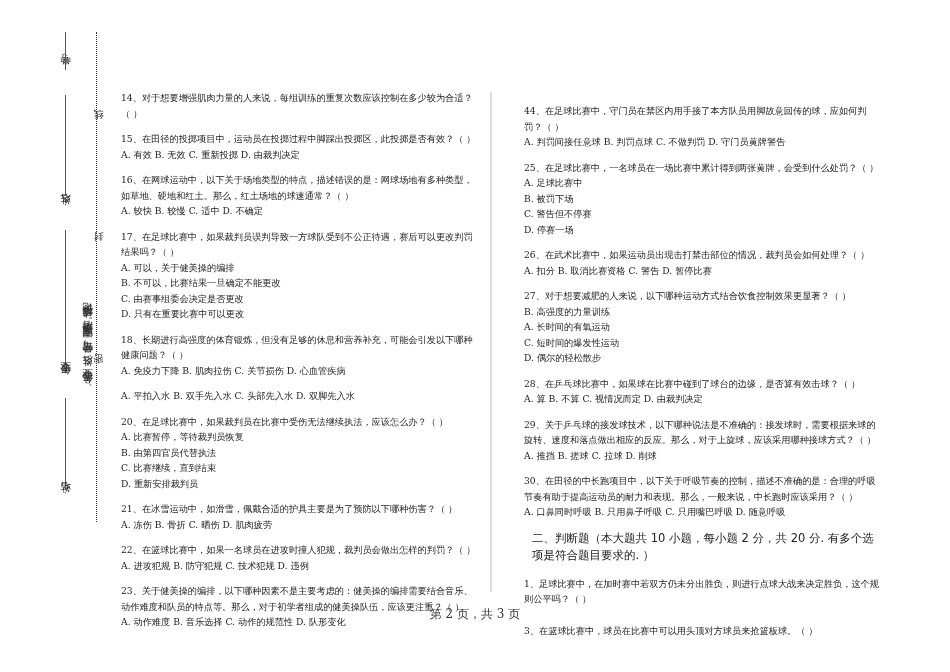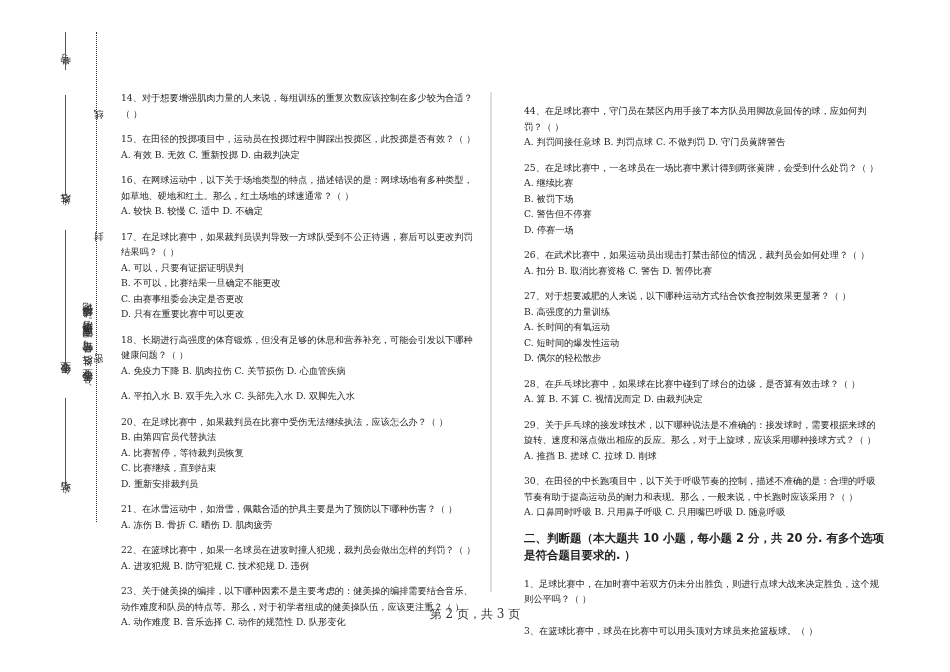--- a/index.html
+++ b/index.html
@@ -11,21 +11,21 @@
   .vline { position:absolute; width:1px; background:#555; }
   .dotline { position:absolute; width:0; border-left:1.5px dotted #333; }
   .seal { position:absolute; font-size:10px; background:#fff; writing-mode:vertical-rl;
     transform:rotate(180deg); color:#333; }
   .col { position:absolute; top:90px; font-size:9.2px; line-height:15.5px; }
   .col.left { left:121px; width:360px; }
   .col.right { left:524px; width:360px; }
   .divider { position:absolute; left:490px; top:92px; width:2px; height:500px; background:#ddd; }
   .q { margin-bottom:10px; }
   .q p { margin:0; }
-  .sec { font-weight:bold; font-size:11.5px; line-height:17px; margin:4px 0 2px 0; font-family:"DejaVu Sans","Liberation Sans",sans-serif; }
+  .sec { font-weight:normal; font-size:11.5px; line-height:17px; margin:4px 0 2px 8px; font-family:"DejaVu Sans","Liberation Sans",sans-serif; }
   .footer { position:absolute; top:606px; left:0; width:950px; text-align:center; font-size:12px; color:#333; }
   .judge { margin-bottom:16px; }
 </style>
 </head>
 <body>
 
 <div class="binding">
   <span class="vtext" style="left:58px; top:60px;">学号：</span>
   <div class="vline" style="left:65px; top:32px; height:38px;"></div>
   <div class="vline" style="left:65px; top:95px; height:100px;"></div>
@@ -50,36 +50,36 @@
   <div class="q">
     <p>15、在田径的投掷项目中，运动员在投掷过程中脚踩出投掷区，此投掷是否有效？（ ）</p>
     <p>A. 有效 B. 无效 C. 重新投掷 D. 由裁判决定</p>
   </div>
   <div class="q">
     <p>16、在网球运动中，以下关于场地类型的特点，描述错误的是：网球场地有多种类型，如草地、硬地和红土。那么，红土场地的球速通常？（ ）</p>
     <p>A. 较快 B. 较慢 C. 适中 D. 不确定</p>
   </div>
   <div class="q">
     <p>17、在足球比赛中，如果裁判员误判导致一方球队受到不公正待遇，赛后可以更改判罚结果吗？（ ）</p>
-    <p>A. 可以，只要有证据证明误判</p>
+    <p>A. 可以，关于健美操的编排</p>
     <p>B. 不可以，比赛结果一旦确定不能更改</p>
     <p>C. 由赛事组委会决定是否更改</p>
     <p>D. 只有在重要比赛中可以更改</p>
   </div>
   <div class="q">
     <p>18、长期进行高强度的体育锻炼，但没有足够的休息和营养补充，可能会引发以下哪种健康问题？（ ）</p>
     <p>A. 免疫力下降 B. 肌肉拉伤 C. 关节损伤 D. 心血管疾病</p>
   </div>
   <div class="q">
     <p>A. 平拍入水 B. 双手先入水 C. 头部先入水 D. 双脚先入水</p>
   </div>
   <div class="q">
     <p>20、在足球比赛中，如果裁判员在比赛中受伤无法继续执法，应该怎么办？（ ）</p>
+    <p>A. 比赛暂停，等待裁判员恢复</p>
     <p>B. 由第四官员代替执法</p>
-    <p>A. 比赛暂停，等待裁判员恢复</p>
     <p>C. 比赛继续，直到结束</p>
     <p>D. 重新安排裁判员</p>
   </div>
   <div class="q">
     <p>21、在冰雪运动中，如滑雪，佩戴合适的护具主要是为了预防以下哪种伤害？（ ）</p>
     <p>A. 冻伤 B. 骨折 C. 晒伤 D. 肌肉疲劳</p>
   </div>
   <div class="q">
     <p>22、在篮球比赛中，如果一名球员在进攻时撞人犯规，裁判员会做出怎样的判罚？（ ）</p>
     <p>A. 进攻犯规 B. 防守犯规 C. 技术犯规 D. 违例</p>
@@ -92,21 +92,21 @@
 
 <div class="divider"></div>
 
 <div class="col right" style="top:103px;">
   <div class="q">
     <p>44、在足球比赛中，守门员在禁区内用手接了本方队员用脚故意回传的球，应如何判罚？（ ）</p>
     <p>A. 判罚间接任意球 B. 判罚点球 C. 不做判罚 D. 守门员黄牌警告</p>
   </div>
   <div class="q">
     <p>25、在足球比赛中，一名球员在一场比赛中累计得到两张黄牌，会受到什么处罚？（ ）</p>
-    <p>A. 继续比赛</p>
+    <p>A. 足球比赛中</p>
     <p>B. 被罚下场</p>
     <p>C. 警告但不停赛</p>
     <p>D. 停赛一场</p>
   </div>
   <div class="q">
     <p>26、在武术比赛中，如果运动员出现击打禁击部位的情况，裁判员会如何处理？（ ）</p>
     <p>A. 扣分 B. 取消比赛资格 C. 警告 D. 暂停比赛</p>
   </div>
   <div class="q">
     <p>27、对于想要减肥的人来说，以下哪种运动方式结合饮食控制效果更显著？（ ）</p>

